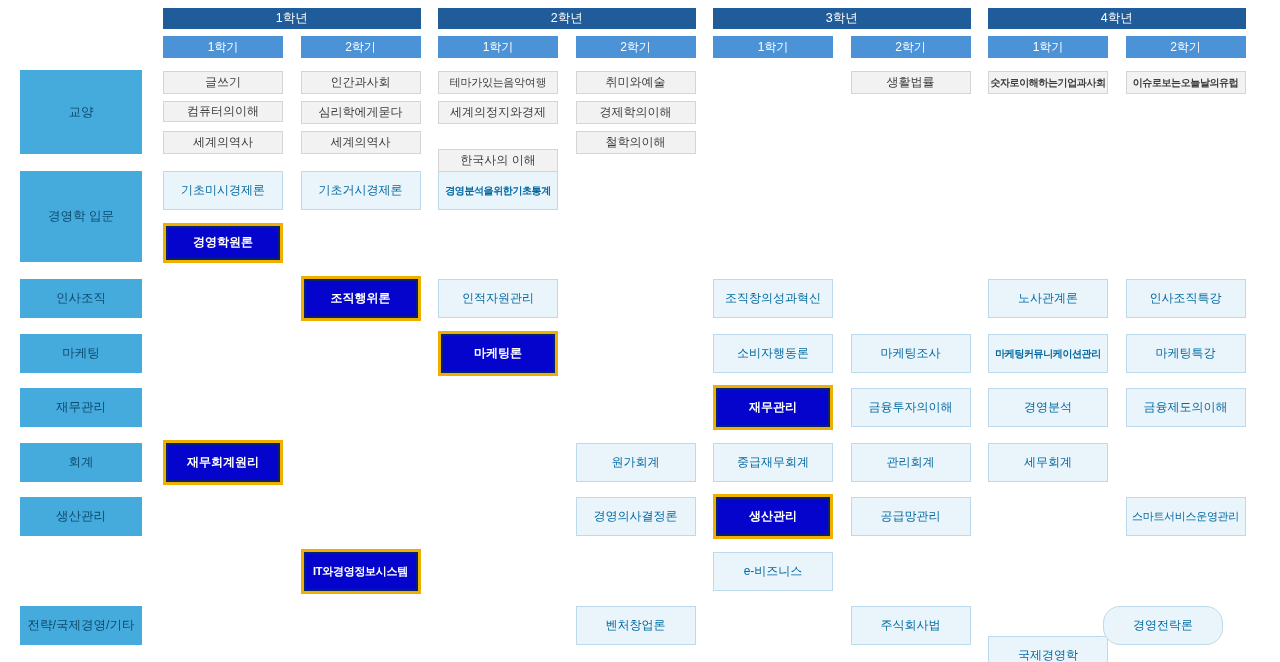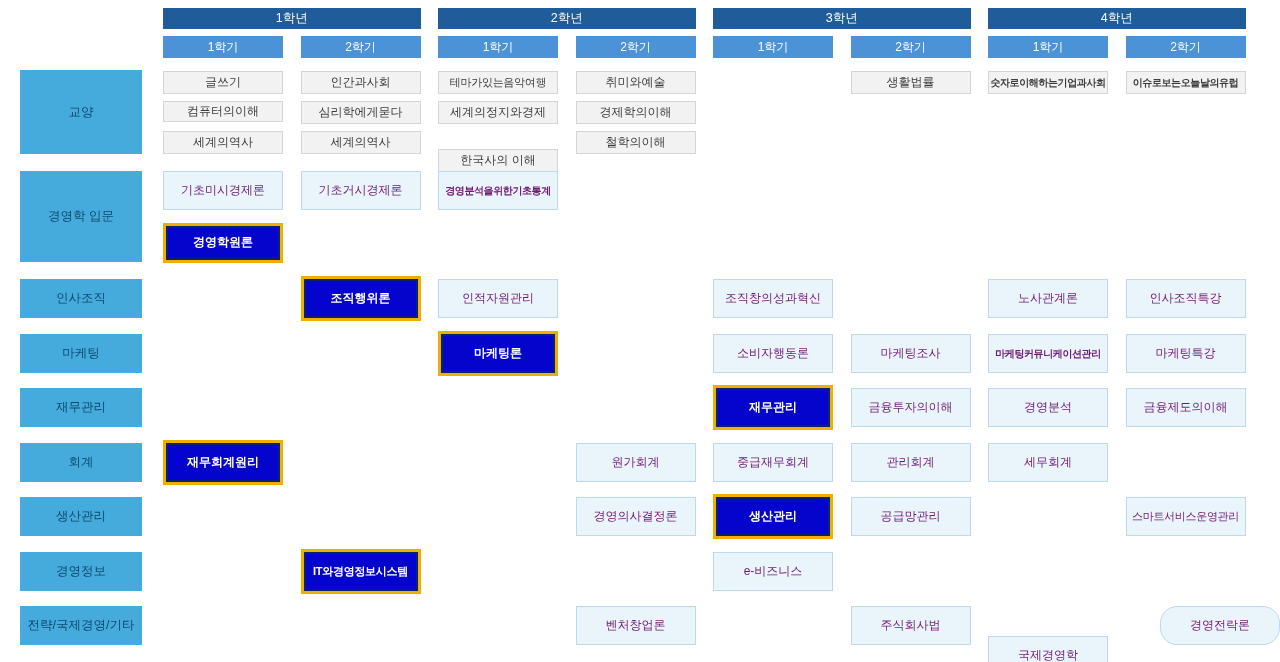--- a/index.html
+++ b/index.html
@@ -32,21 +32,21 @@
   .course.len9{font-size:11px;letter-spacing:-0.3px;}
   .course.len11{font-size:10px;letter-spacing:-0.4px;font-weight:bold;}
   .course.general{
     background:var(--gen-bg,#f2f2f2);
     border:1px solid var(--gen-border,#d5d5d5);
     color:#3c3c3c;
   }
   .course.major{
     background:var(--major-bg,#e9f4fb);
     border:1px solid var(--major-border,#bcdaec);
-    color:#701a75;
+    color:#0369a1;
   }
   .course.hl{
     background:var(--hl-bg,#0404cd);
     border:3px solid var(--hl-border,#f0ae00);
     box-shadow:inset 0 0 0 2px var(--hl-inner,#07236e);
     color:#ffffff;font-weight:bold;
   }
 </style>
 </head>
 <body>
@@ -106,21 +106,20 @@
     <div class="abs course hl" style="left: 163px; top: 440px; width: 120px; height: 45px;">재무회계원리</div>
     <div class="abs course major" style="left: 575.5px; top: 443px; width: 120px; height: 39px;">원가회계</div>
     <div class="abs course major" style="left: 713px; top: 443px; width: 120px; height: 39px;">중급재무회계</div>
     <div class="abs course major" style="left: 850.5px; top: 443px; width: 120px; height: 39px;">관리회계</div>
     <div class="abs course major" style="left: 988px; top: 443px; width: 120px; height: 39px;">세무회계</div>
     <div class="abs cat" style="left: 20px; top: 497px; width: 122px; height: 39px;">생산관리</div>
     <div class="abs course major" style="left: 575.5px; top: 497px; width: 120px; height: 39px;">경영의사결정론</div>
     <div class="abs course hl" style="left: 713px; top: 494px; width: 120px; height: 45px;">생산관리</div>
     <div class="abs course major" style="left: 850.5px; top: 497px; width: 120px; height: 39px;">공급망관리</div>
     <div class="abs course major len9" style="left: 1125.5px; top: 497px; width: 120px; height: 39px;">스마트서비스운영관리</div>
-    <div class="abs cat" style="left: 20px; top: 552px; width: 122px; height: 39px;">경영정보</div>
     <div class="abs course hl len9" style="left: 300.5px; top: 549px; width: 120px; height: 45px;">IT와경영정보시스템</div>
     <div class="abs course major" style="left: 713px; top: 552px; width: 120px; height: 39px;">e-비즈니스</div>
     <div class="abs cat" style="left: 20px; top: 606px; width: 122px; height: 39px;">전략/국제경영/기타</div>
     <div class="abs course major" style="left: 575.5px; top: 606px; width: 120px; height: 39px;">벤처창업론</div>
     <div class="abs course major" style="left: 850.5px; top: 606px; width: 120px; height: 39px;">주식회사법</div>
     <div class="abs course major" style="left: 988px; top: 636px; width: 120px; height: 39px;">국제경영학</div>
-    <div class="abs course major" style="left: 1160px; top: 606px; width: 120px; height: 39px; border-radius: 17px;">경영전락론</div>
+    <div class="abs course major" style="left: 1103px; top: 606px; width: 120px; height: 39px; border-radius: 17px;">경영전락론</div>
   </div>
 
 </body></html>

